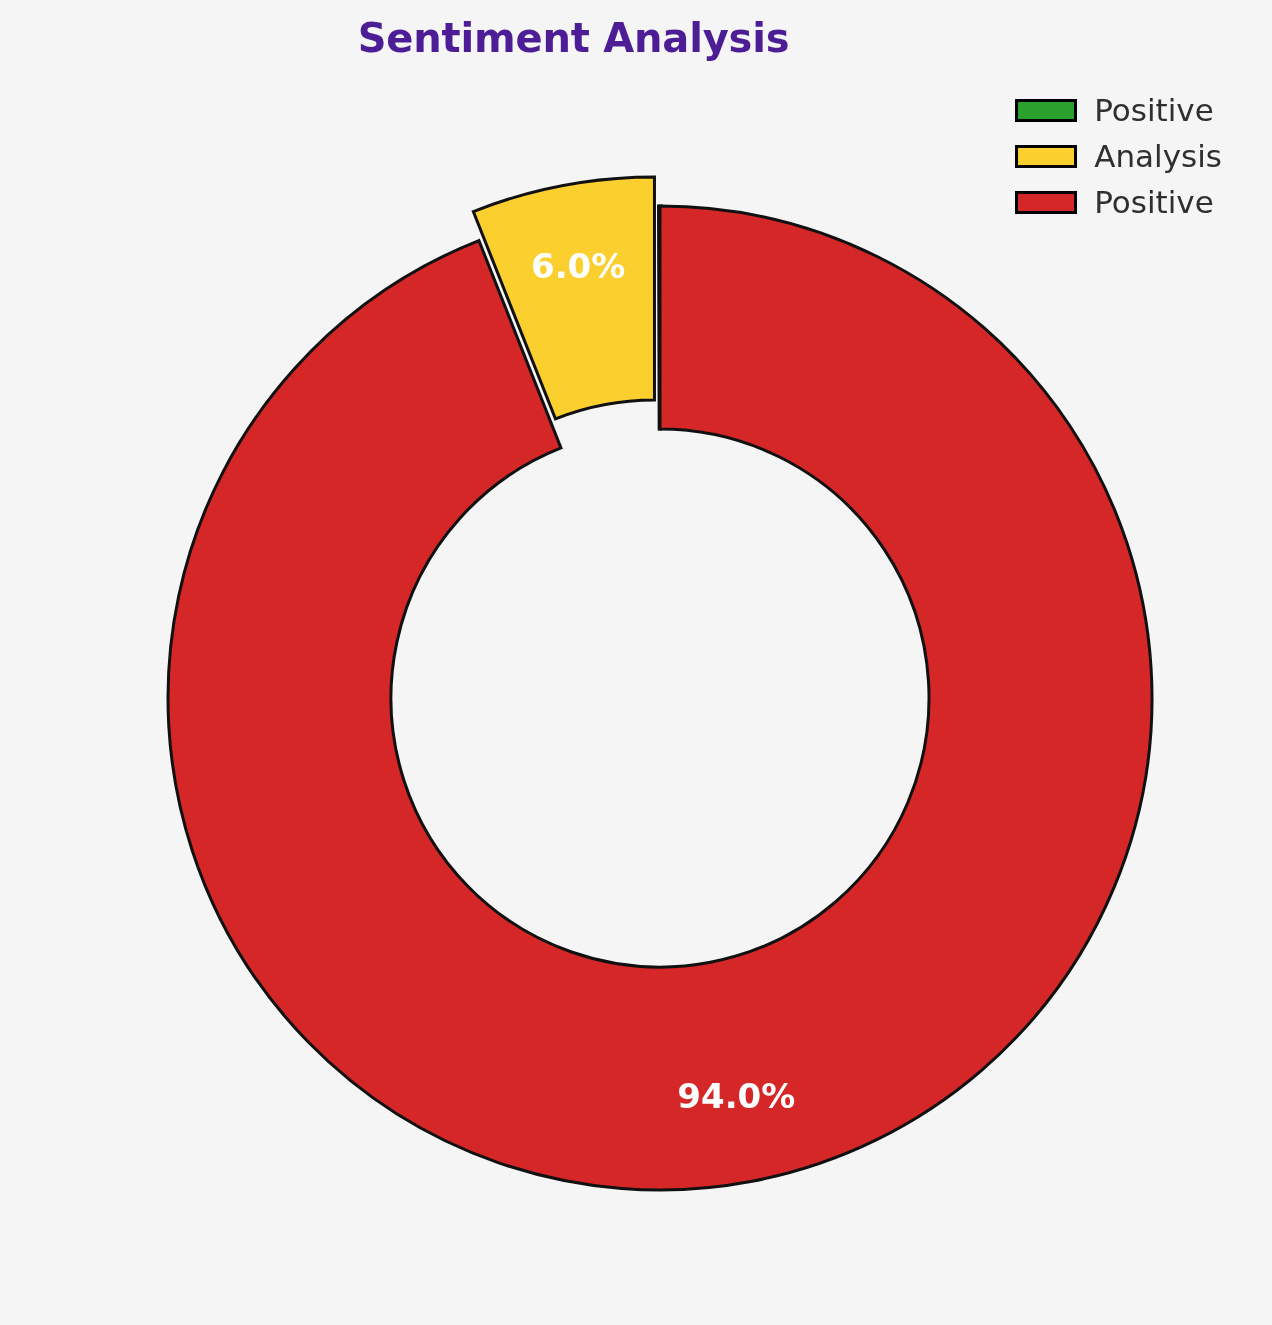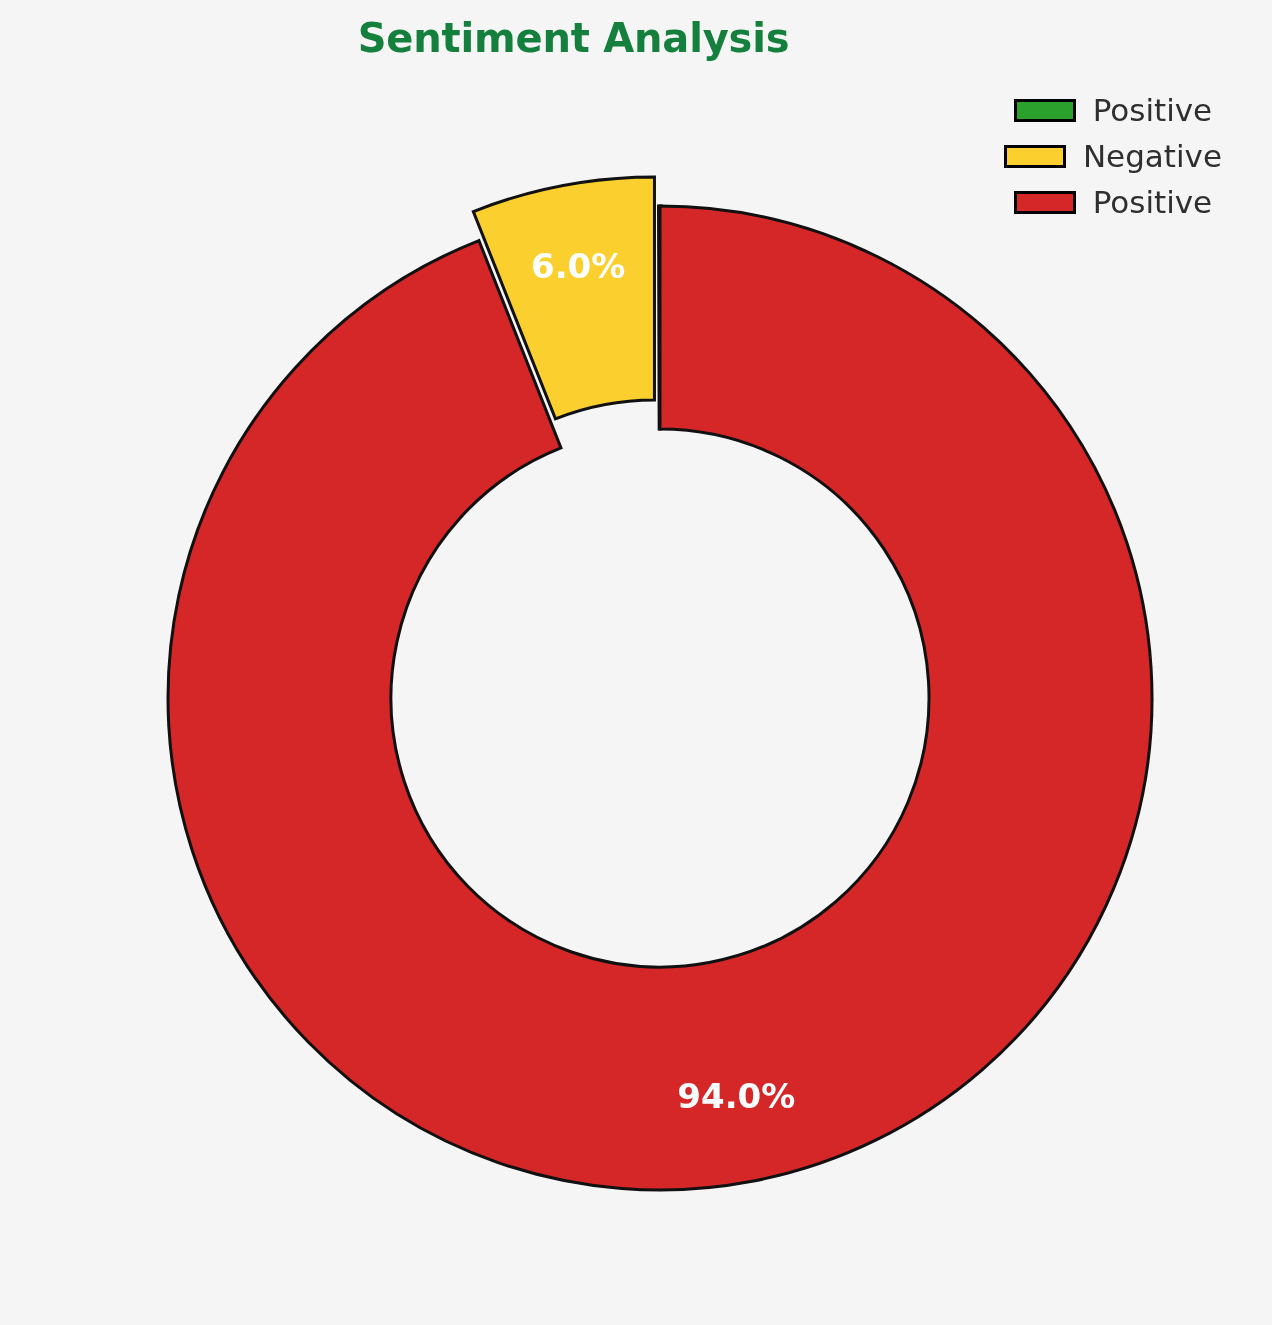--- a/index.html
+++ b/index.html
@@ -21,31 +21,31 @@
     height: 1325px;
   }
   #chart-title {
     position: absolute;
     left: 0;
     top: 15px;
     width: 1147px;
     text-align: center;
     font-size: 40px;
     font-weight: bold;
-    color: #15803d;
+    color: #4c1d95;
     letter-spacing: -0.2px;
   }
   #legend {
     position: absolute;
     right: 50px;
     top: 94px;
     display: flex;
     flex-direction: column;
     gap: 14px;
-    align-items: center;
+    align-items: flex-start;
   }
   .legend-row {
     display: flex;
     align-items: center;
     gap: 17px;
     height: 32px;
   }
   .legend-swatch {
     width: 62px;
     height: 23px;
@@ -96,21 +96,21 @@
       </g>
   </svg>
 
   <div id="legend">
       <div class="legend-row">
         <span class="legend-swatch" style="background: rgb(44, 160, 44);"></span>
         <span class="legend-label">Positive</span>
       </div>
       <div class="legend-row">
         <span class="legend-swatch" style="background: rgb(251, 208, 46);"></span>
-        <span class="legend-label">Negative</span>
+        <span class="legend-label">Analysis</span>
       </div>
       <div class="legend-row">
         <span class="legend-swatch" style="background: rgb(214, 39, 40);"></span>
         <span class="legend-label">Positive</span>
       </div>
     </div>
 
 </div>
 
 </body></html>

